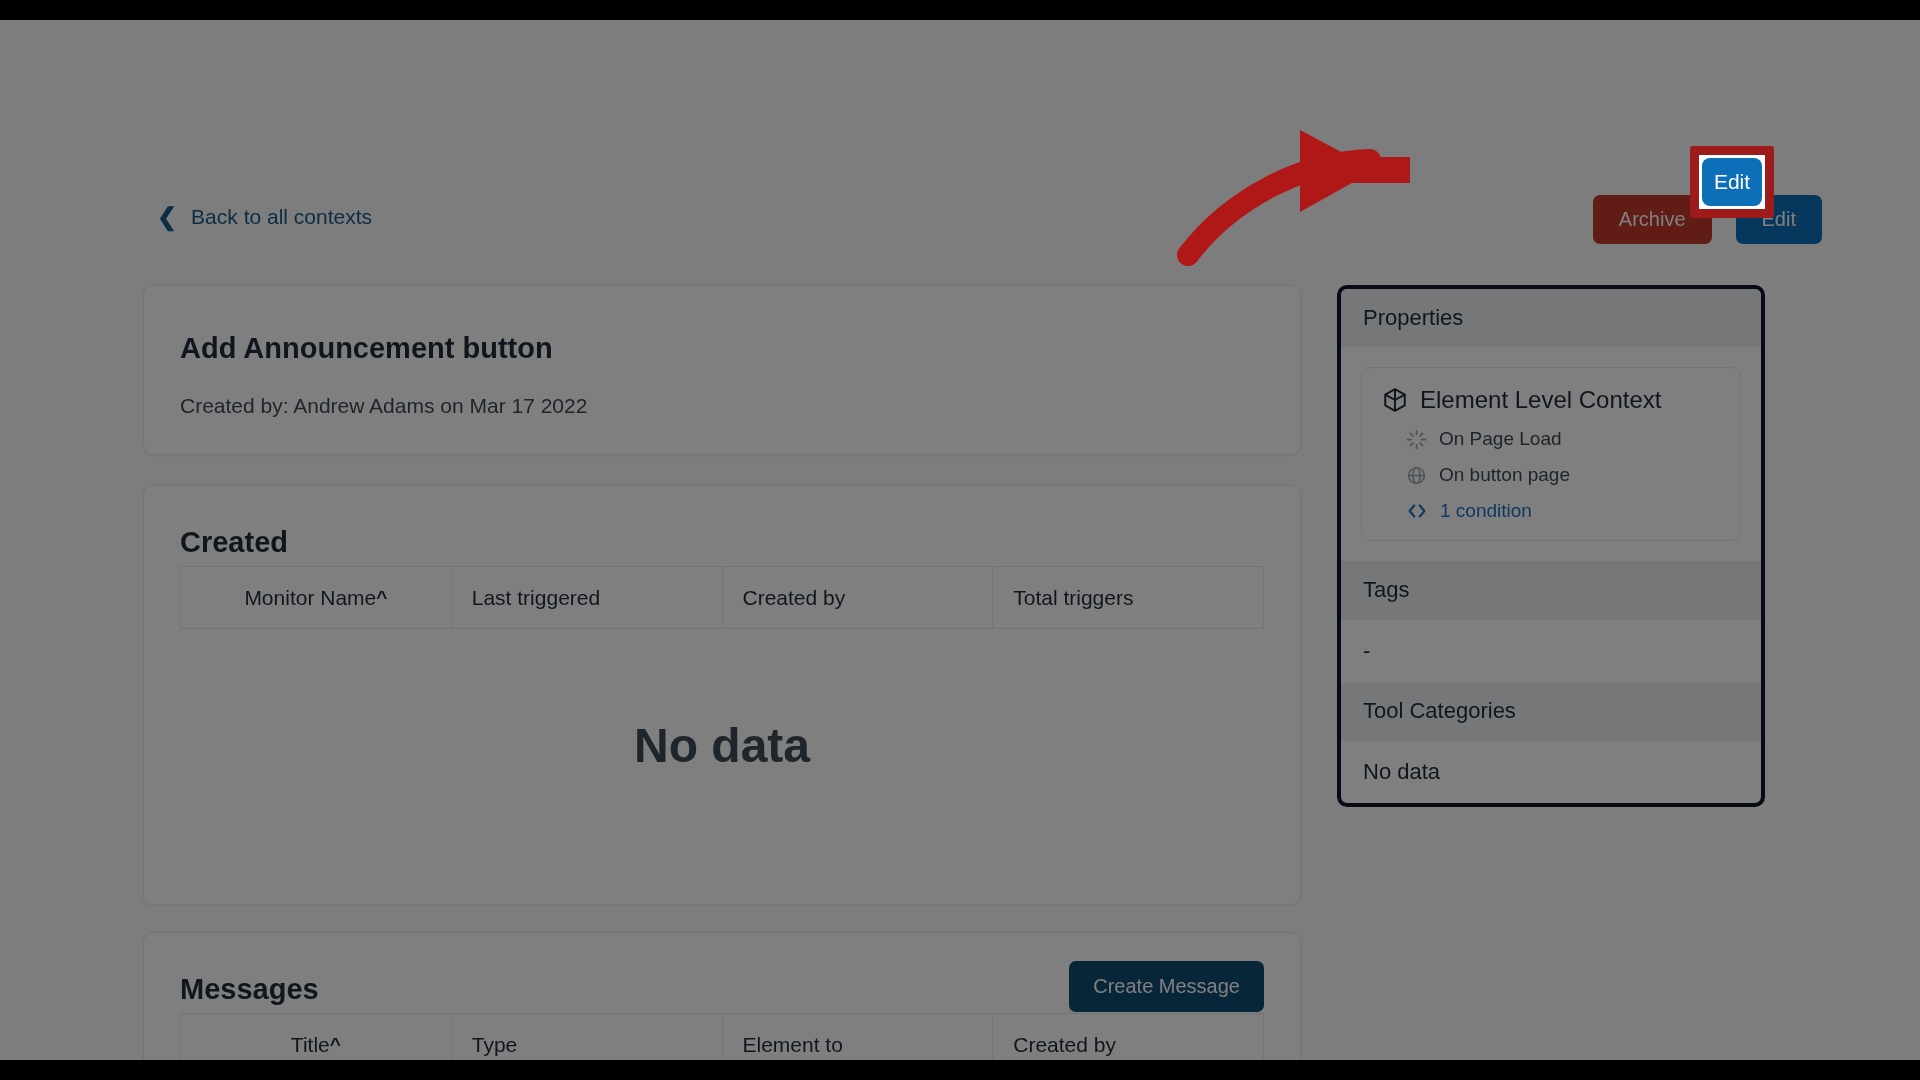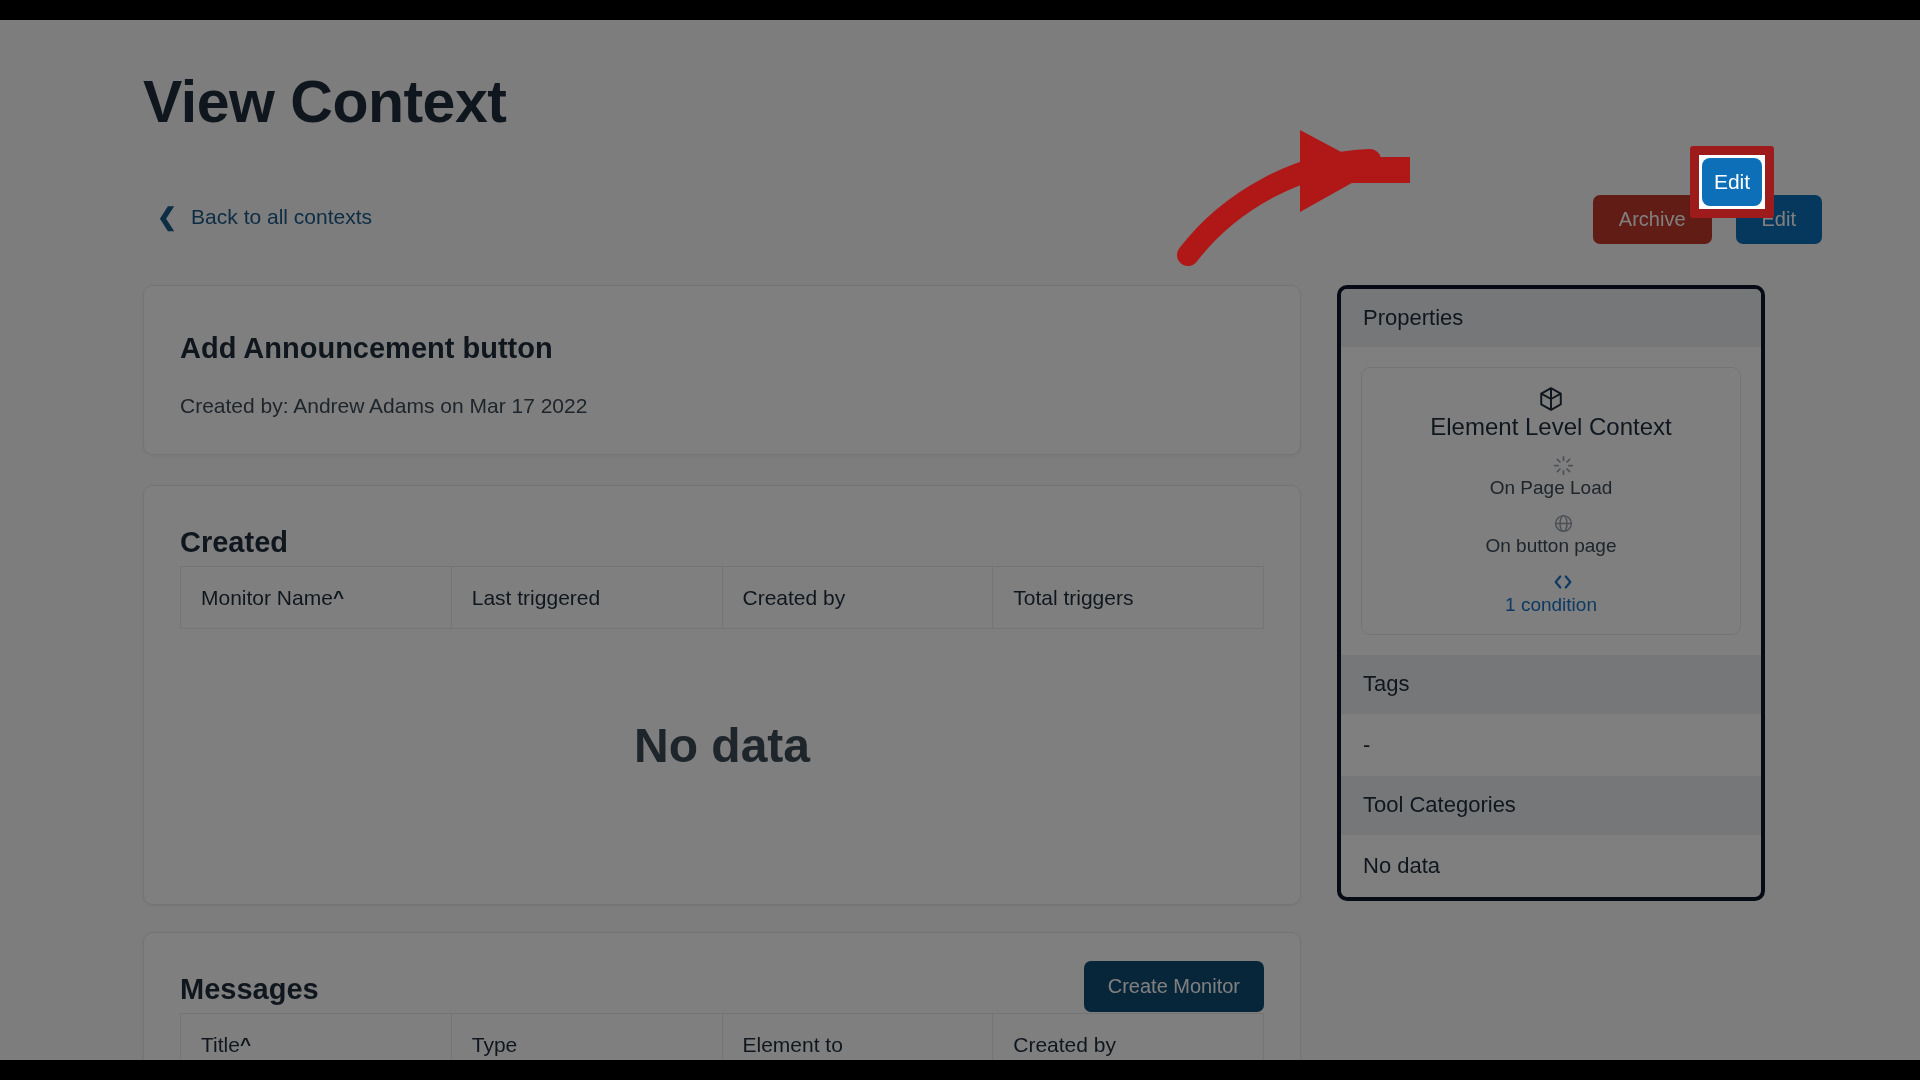--- a/index.html
+++ b/index.html
@@ -142,21 +142,21 @@
     padding: 18px 20px;
     font-size: 21px;
     font-weight: normal;
     color: #1f2d3a;
     background: #ffffff;
     height: 62px;
   }
   .th-inner {
     display: flex;
     align-items: center;
-    justify-content: flex-start;
+    justify-content: center;
   }
   .sort-chev {
     font-size: 19px;
     color: #1f2d3a;
     font-weight: bold;
   }
 
   .tbl-mon { top: 80px; }
   .tbl-msg { top: 80px; }
 
@@ -204,24 +204,22 @@
   }
   .rail-body { padding: 20px; }
 
   .ctx-box {
     border: 1px solid #e6e8ea;
     border-radius: 9px;
     padding: 18px 20px;
   }
   .ctx-row {
     display: flex;
-    align-items: center;
-    gap: 1px;
+    gap: 12px;
     margin-bottom: 14px;
-    flex-direction: column;
   }
   .ctx-row:last-child { margin-bottom: 0; }
   .ctx-main { font-size: 24px; color: #1f2d3a; }
   .ctx-sub  { font-size: 19px; color: #3c4a57; margin-left: 24px; }
   .ctx-link { font-size: 19px; color: #1a73c4; margin-left: 24px; cursor: pointer; }
 
   .icon { display: inline-flex; align-items: center; justify-content: center; flex: none; }
 
   .rail-value {
     padding: 18px 22px;
@@ -254,21 +252,20 @@
     font-size: 21px;
   }
 </style>
 </head>
 <body>
 
 <div id="viewport">
 
   <div id="page">
 
-    <div class="page-title">View Context</div>
 
     <div class="back-link">
       <span class="chev">❮</span>
       <span>Back to all contexts</span>
     </div>
 
     <div class="actions">
       <button class="btn btn-danger">Archive</button>
       <button class="btn btn-primary">Edit</button>
     </div>
@@ -293,21 +290,21 @@
             <th>Created by</th>
             <th>Total triggers</th>
           </tr>
         </thead>
       </table>
       <div class="nodata-big">No data</div>
     </div>
 
     <div class="card card-msg">
       <div class="card-h2 sec-title">Messages</div>
-      <button class="btn-create">Create Monitor</button>
+      <button class="btn-create">Create Message</button>
       <table class="tbl tbl-msg">
         <thead>
           <tr>
             <th>
               <div class="th-inner">
                 <span>Title</span>
                 <span class="sort-chev">^</span>
               </div>
             </th>
             <th>Type</th>

